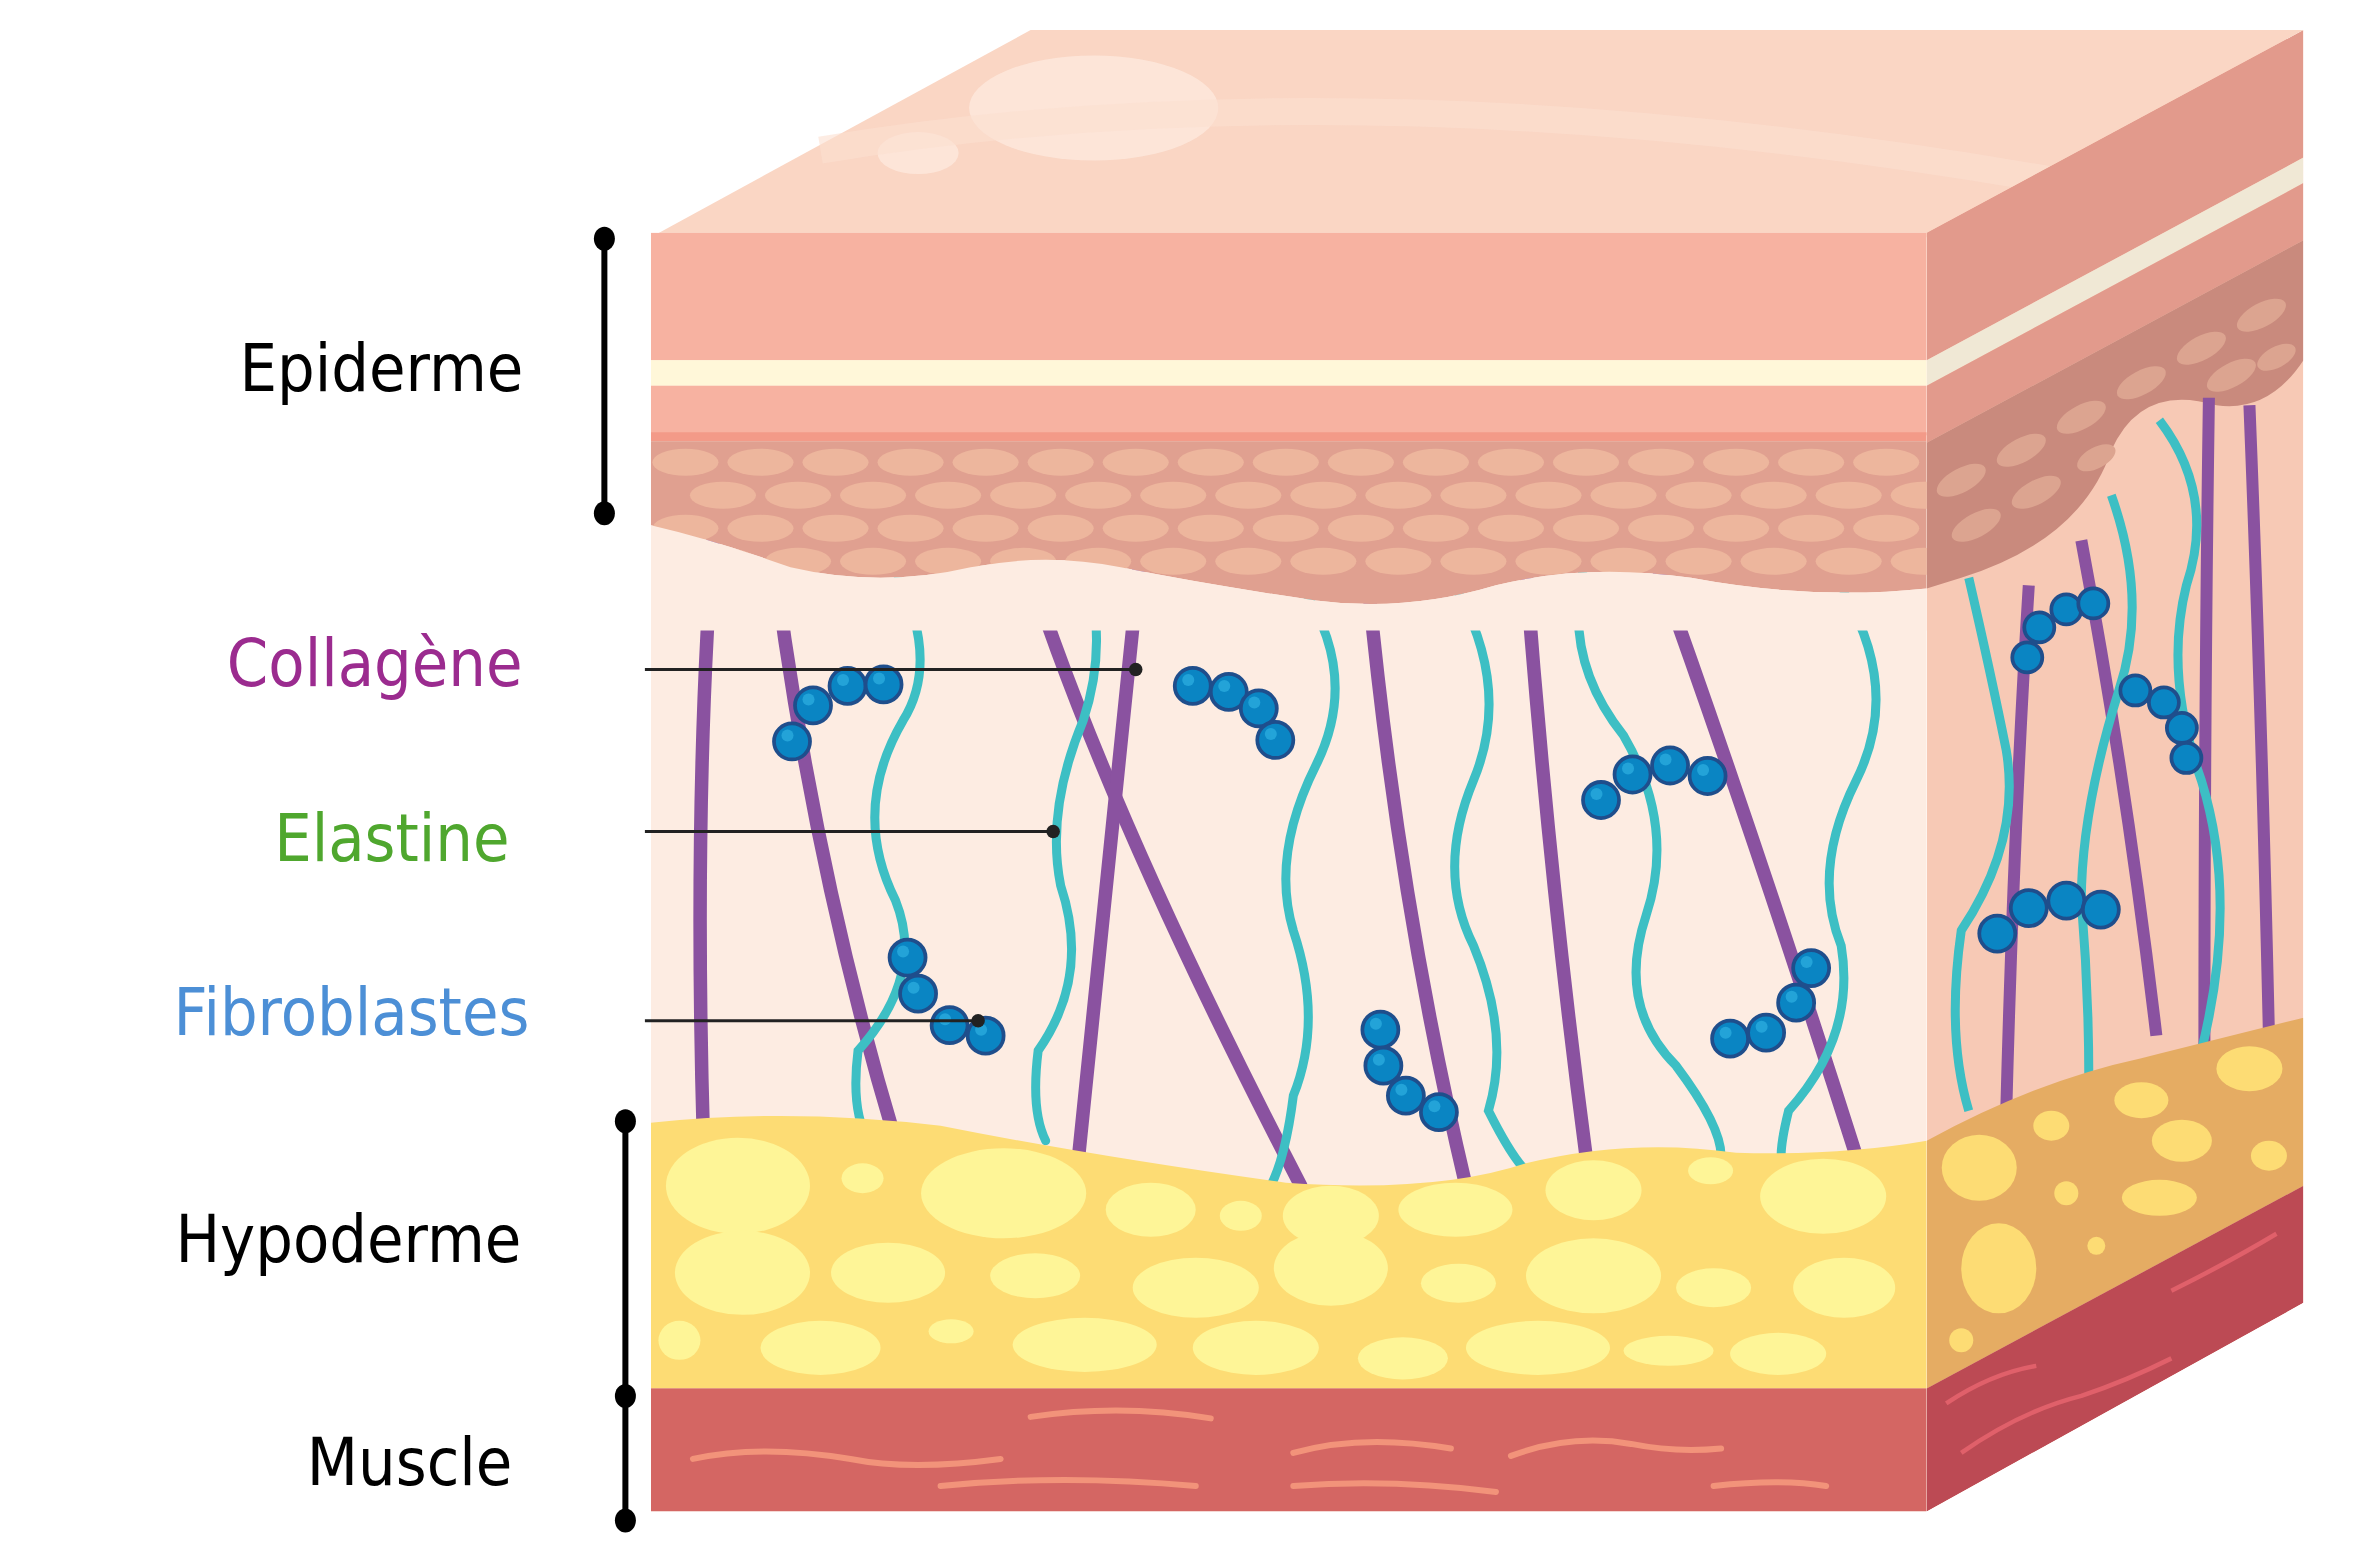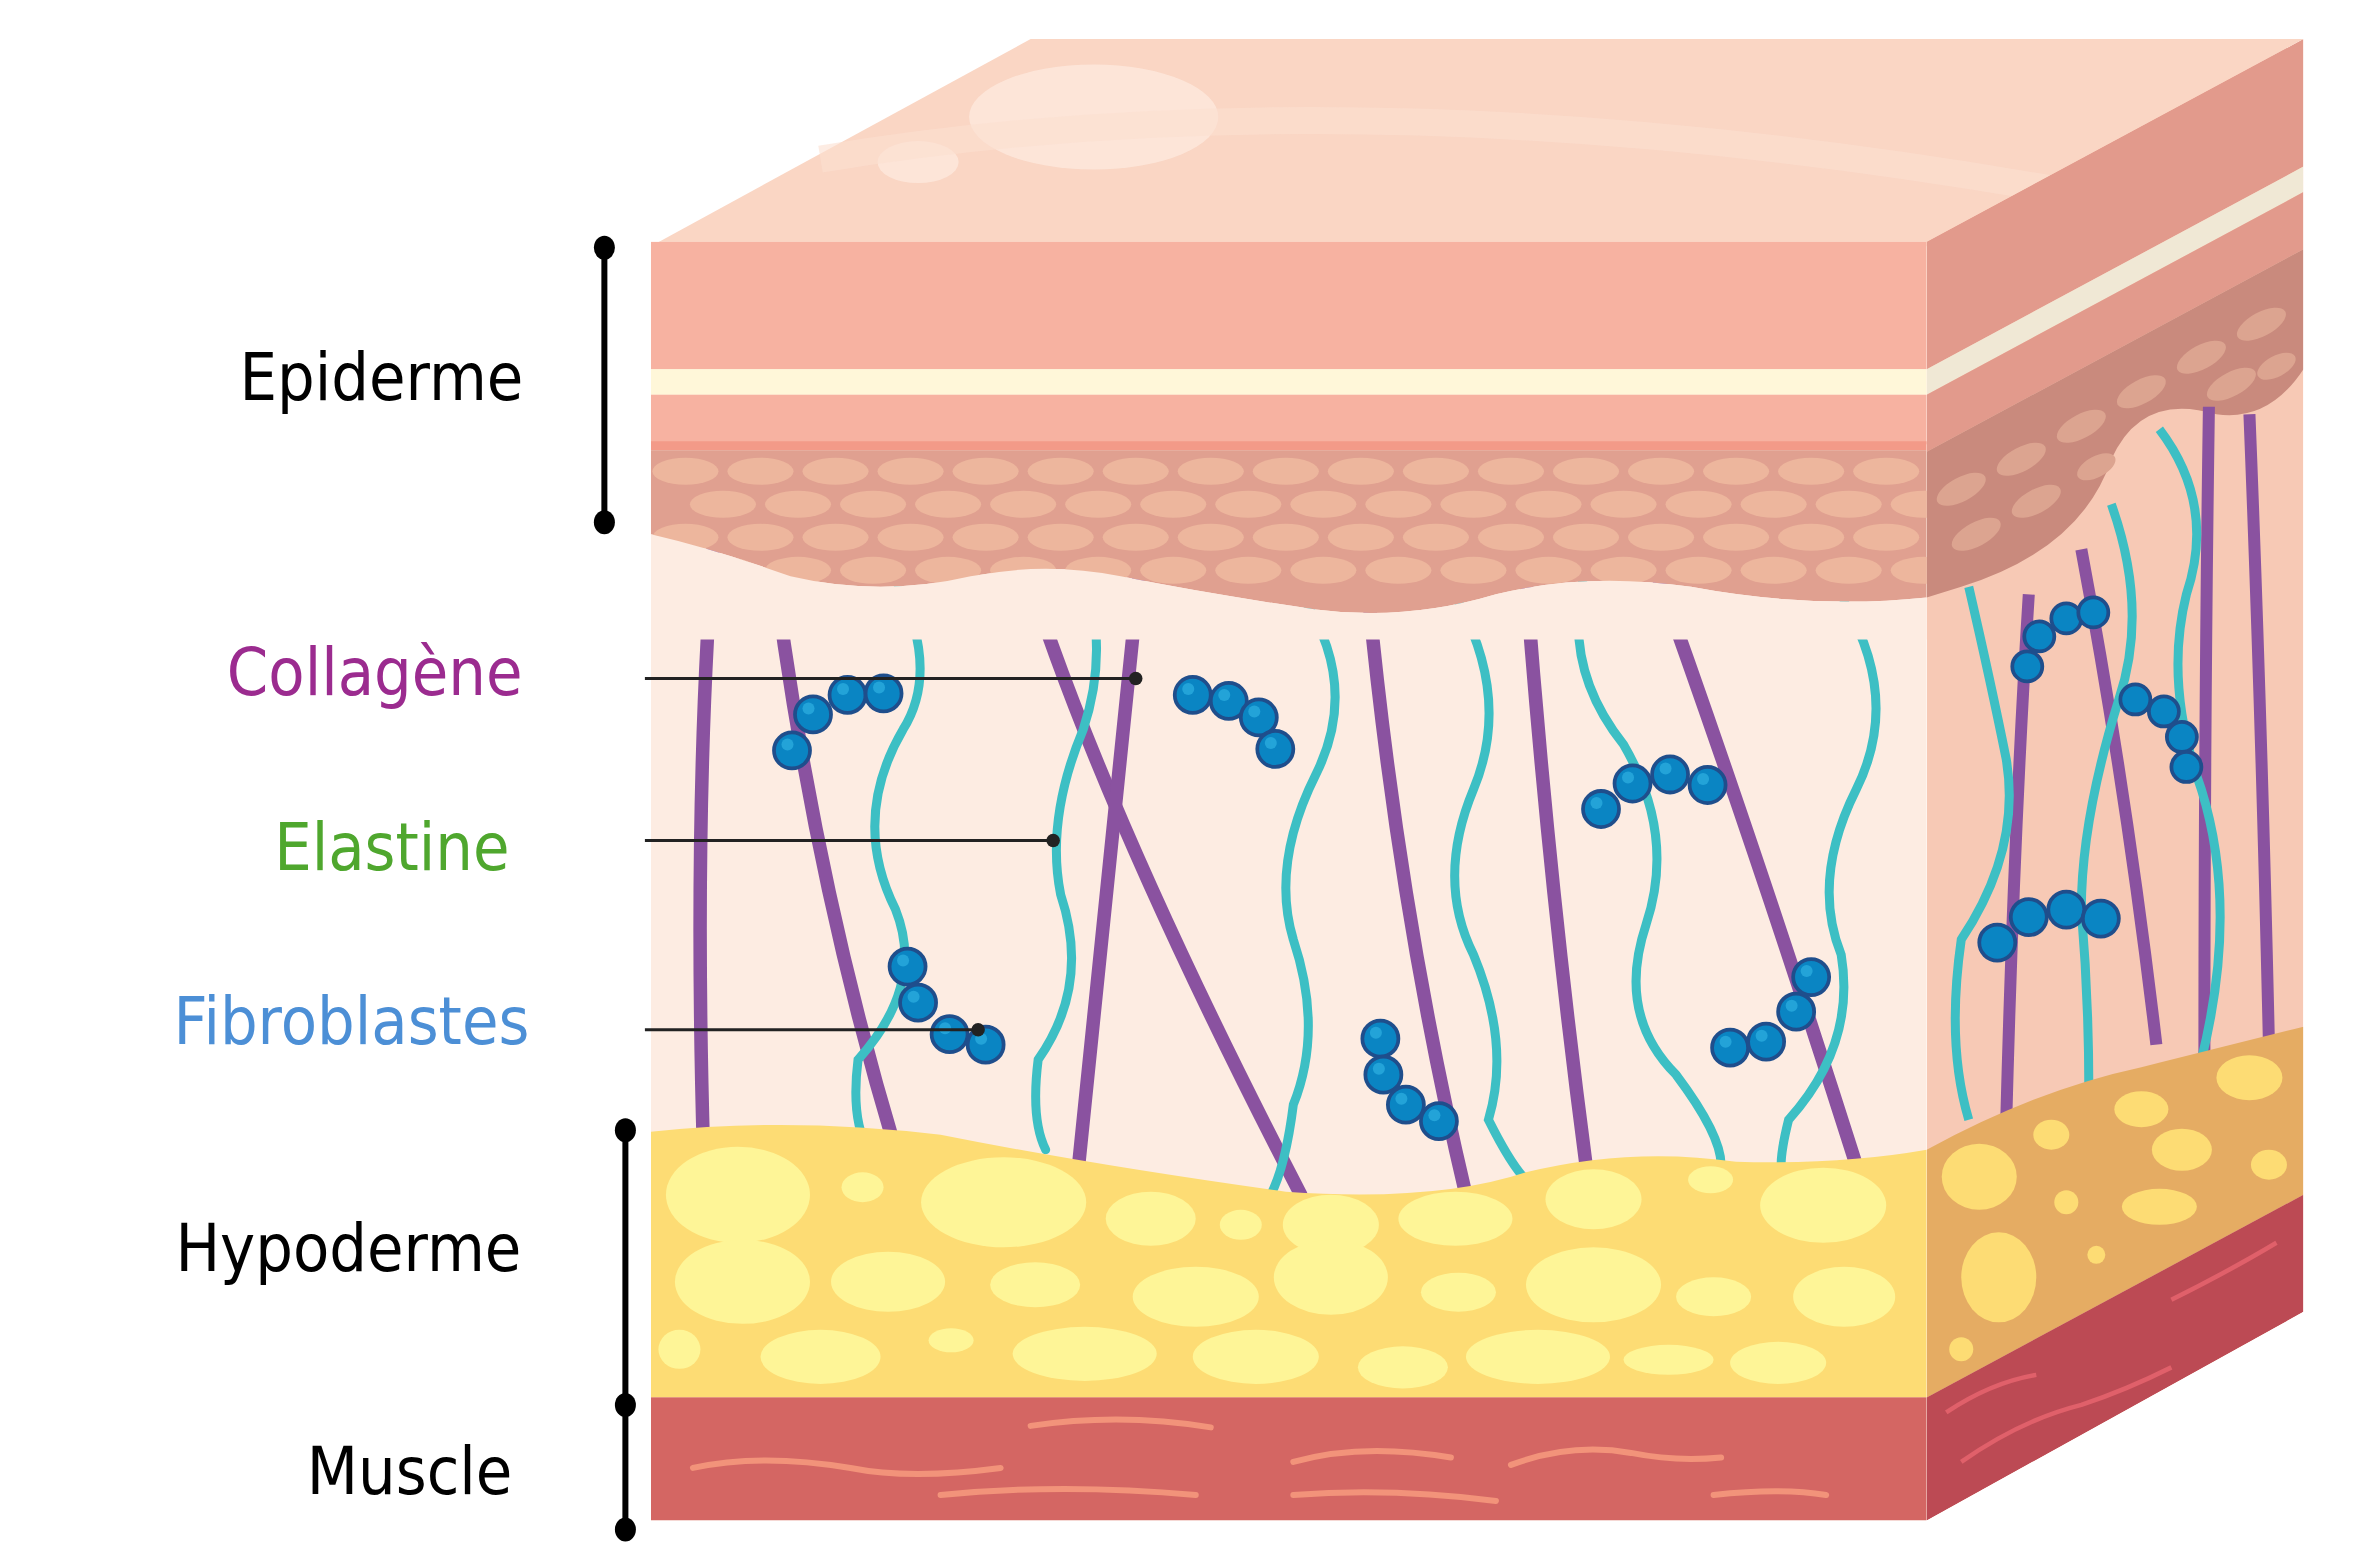--- a/index.html
+++ b/index.html
@@ -1,17 +1,17 @@
 <!DOCTYPE html>
 <html style="font-size:12px"><head>
 <meta charset="utf-8">
 <style>
   html,body{margin:0;padding:0;background:#ffffff;}
   body{width:2366px;height:1564px;overflow:hidden;position:relative;font-family:"DejaVu Sans Condensed","DejaVu Sans",sans-serif;}
-  #stage{position:absolute;left:0;top:9px;width:2366px;height:1520px;}
+  #stage{position:absolute;left:0;top:0;width:2366px;height:1520px;}
   .label{position:absolute;font-family:"DejaVu Sans",sans-serif;font-size:66px;line-height:1;white-space:nowrap;text-align:right;transform:scaleX(0.9);transform-origin:right center;}
 </style>
 </head>
 <body>
 
 <div id="stage">
 <svg viewBox="0 0 1563 1042" width="2366" height="1564" xmlns="http://www.w3.org/2000/svg">
   <defs>
     <clipPath id="frontClip">
           <rect x="427" y="155" width="850" height="852"></rect>

